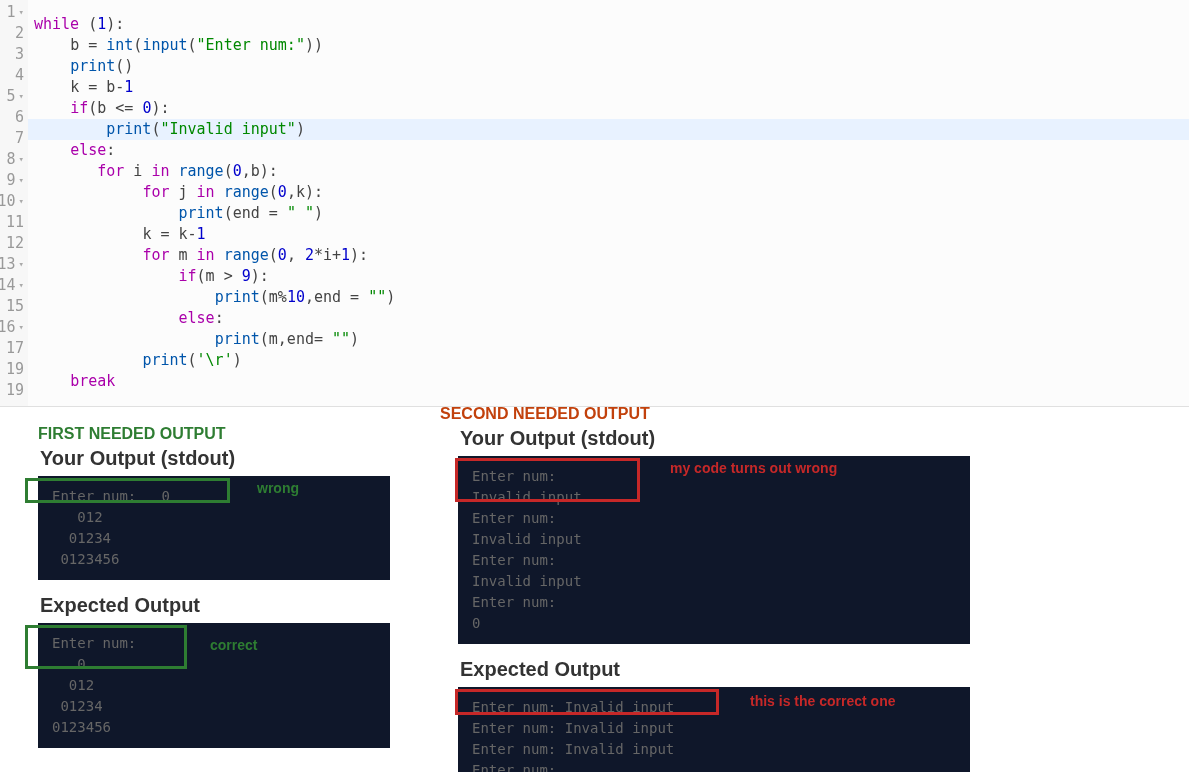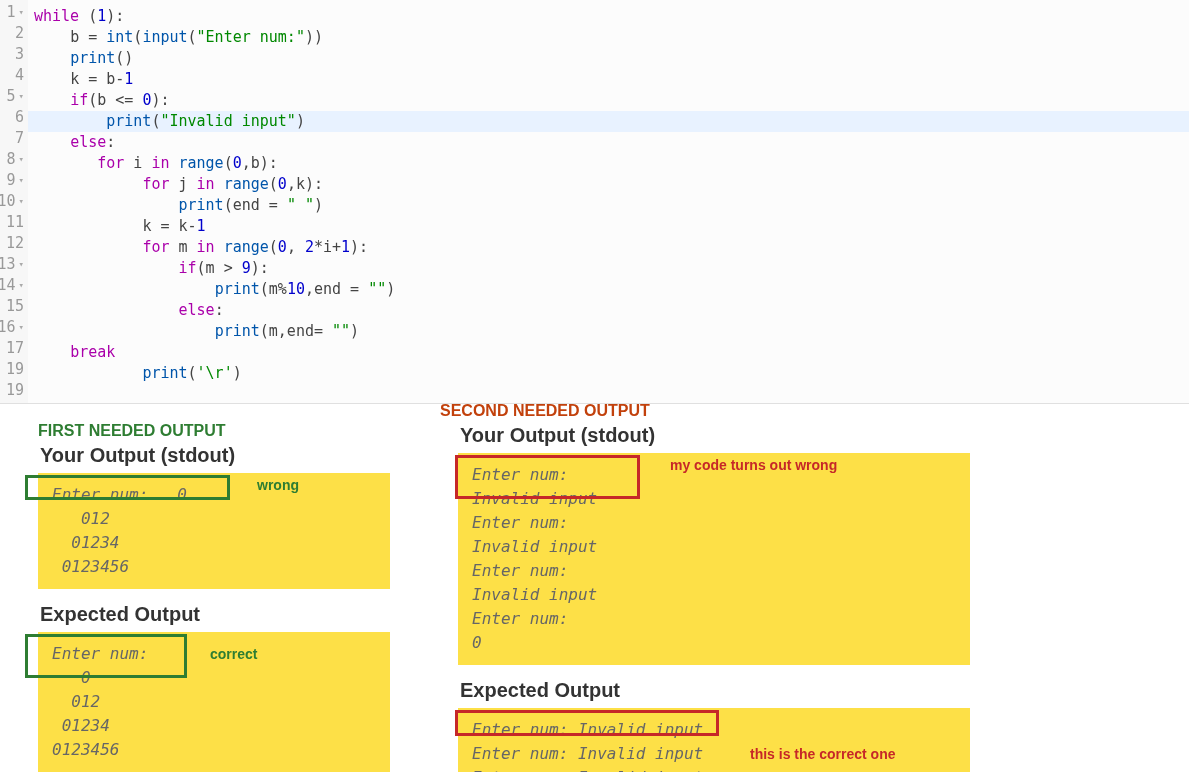--- a/index.html
+++ b/index.html
@@ -22,21 +22,21 @@
       font-family: Consolas, Monaco, monospace;
       font-size: 15px;
       user-select: none;
       width: 28px;
     }
     .gutter .ln { padding: 0 4px; height: 21px; line-height: 21px; display: flex; justify-content: flex-end; align-items: center; gap: 2px; }
     .gutter .ln.fold::after { content: "▾"; font-size: 9px; color: #aaa; margin-left: 1px; }
     .code {
       font-family: Consolas, Monaco, monospace;
       font-size: 15px;
-      padding: 6px 6px;
+      padding: 14px 6px;
       flex: 1;
     }
     .code .line { height: 21px; line-height: 21px; white-space: pre; }
     .code .line.hl { background: #e8f2ff; margin-left: -6px; padding-left: 6px; margin-right: -6px; padding-right: 6px; }
     .k { color: #aa00aa; }
     .s { color: #008800; }
     .n { color: #0000cc; }
     .f { color: #0055aa; }
     .c { color: #444; }
 
@@ -61,30 +61,29 @@
       font-size: 16px;
       margin: 8px 0 2px -10px;
     }
     .sub-label {
       font-size: 20px;
       font-weight: 600;
       color: #333;
       margin: 4px 0 6px 10px;
     }
     .out-box {
-      background: #fde047;
+      background: #0f172a;
       padding: 10px 14px;
       font-family: Consolas, Monaco, monospace;
-      font-size: 16px;
+      font-size: 14px;
       color: #666;
       white-space: pre;
       line-height: 1.5;
       position: relative;
       margin-left: 8px;
-      font-style: italic;
     }
     .ann-box-green { border: 3px solid #2e7d32; position: absolute; pointer-events: none; }
     .ann-box-red { border: 3px solid #c62828; position: absolute; pointer-events: none; }
     .ann-text-green { color: #2e7d32; font-weight: bold; position: absolute; font-family: -apple-system, BlinkMacSystemFont, "Segoe UI", Arial, sans-serif; }
     .ann-text-red { color: #c62828; font-weight: bold; position: absolute; font-family: -apple-system, BlinkMacSystemFont, "Segoe UI", Arial, sans-serif; }
     .rel { position: relative; }
   </style>
 </head>
 <body>
 
@@ -158,22 +157,22 @@
       <div class="line"><span>    </span><span class="k">else</span><span class="c">:</span></div>
       <div class="line"><span>       </span><span class="k">for</span><span class="c"> i </span><span class="k">in</span><span class="c"> </span><span class="f">range</span><span class="c">(</span><span class="n">0</span><span class="c">,b):</span></div>
       <div class="line"><span>            </span><span class="k">for</span><span class="c"> j </span><span class="k">in</span><span class="c"> </span><span class="f">range</span><span class="c">(</span><span class="n">0</span><span class="c">,k):</span></div>
       <div class="line"><span>                </span><span class="f">print</span><span class="c">(end = </span><span class="s">" "</span><span class="c">)</span></div>
       <div class="line"><span>            </span><span class="c">k = k-</span><span class="n">1</span></div>
       <div class="line"><span>            </span><span class="k">for</span><span class="c"> m </span><span class="k">in</span><span class="c"> </span><span class="f">range</span><span class="c">(</span><span class="n">0</span><span class="c">, </span><span class="n">2</span><span class="c">*i+</span><span class="n">1</span><span class="c">):</span></div>
       <div class="line"><span>                </span><span class="k">if</span><span class="c">(m &gt; </span><span class="n">9</span><span class="c">):</span></div>
       <div class="line"><span>                    </span><span class="f">print</span><span class="c">(m%</span><span class="n">10</span><span class="c">,end = </span><span class="s">""</span><span class="c">)</span></div>
       <div class="line"><span>                </span><span class="k">else</span><span class="c">:</span></div>
       <div class="line"><span>                    </span><span class="f">print</span><span class="c">(m,end= </span><span class="s">""</span><span class="c">)</span></div>
+      <div class="line"><span>            </span><span class="f">print</span><span class="c">(</span><span class="s">'\r'</span><span class="c">)</span></div>
       <div class="line"><span>    </span><span class="k">break</span></div>
-      <div class="line"><span>            </span><span class="f">print</span><span class="c">(</span><span class="s">'\r'</span><span class="c">)</span></div>
     </div>
 </div>
 
 <div class="outputs">
   <div class="col1 rel">
     <div class="section-title-green">FIRST NEEDED OUTPUT</div>
     <div class="sub-label">Your Output (stdout)</div>
     <div class="rel">
       <div class="out-box">Enter num:   0
    012
@@ -210,16 +209,16 @@
       <div class="ann-text-red" style="left:220px; top:4px;">my code turns out wrong</div>
     </div>
     <div class="sub-label" style="margin-top:14px;">Expected Output</div>
     <div class="rel">
       <div class="out-box">Enter num: Invalid input
 Enter num: Invalid input
 Enter num: Invalid input
 Enter num: 
 0</div>
       <div class="ann-box-red" style="left:5px; top:2px; width:264px; height:26px;"></div>
-      <div class="ann-text-red" style="left:300px; top:6px;margin-top:32px;">this is the correct one</div>
+      <div class="ann-text-red" style="left:300px; top:6px;">this is the correct one</div>
     </div>
   </div>
 </div>
 
 </body></html>

